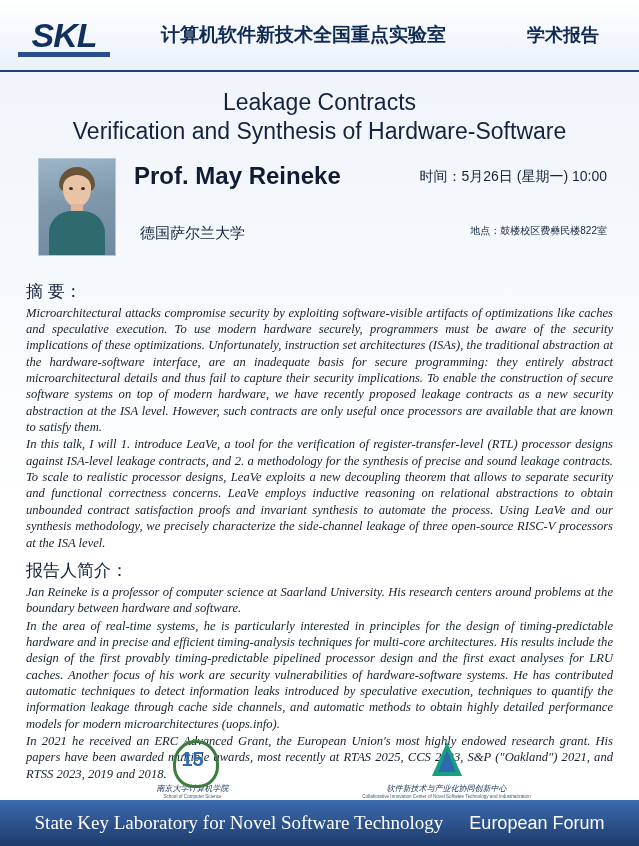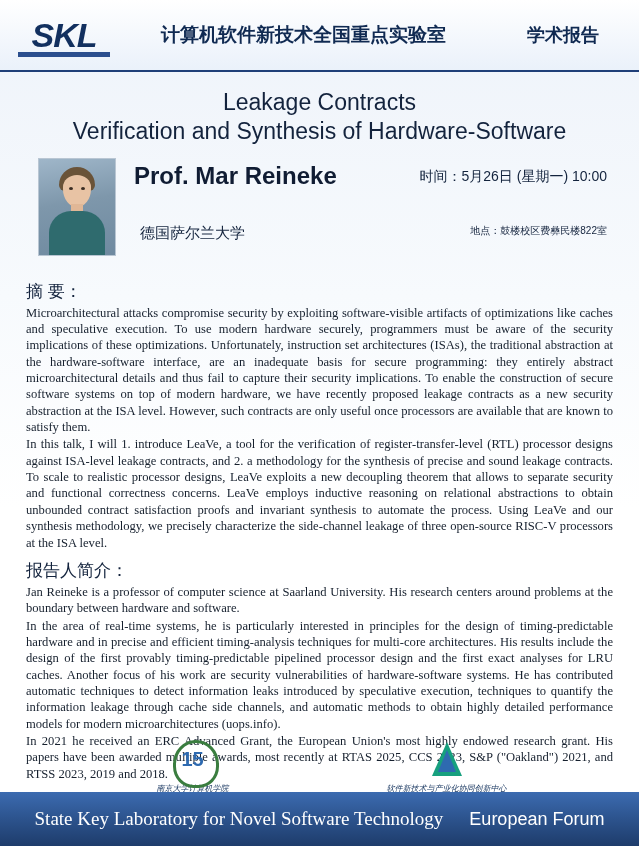--- a/index.html
+++ b/index.html
@@ -184,20 +184,21 @@
     margin: 4px 0 2px 0;
   }
   .para {
     font-family: "Liberation Serif", serif;
     font-size: 12.6px;
     line-height: 1.3;
     color: #16202e;
     text-align: justify;
     margin: 0 0 1px 0;
     text-indent: 0;
+    font-style: italic;
   }
 
   
   .logos {
     position: absolute;
     left: 0;
     right: 0;
     bottom: 40px;
     height: 72px;
     display: flex;
@@ -271,21 +272,21 @@
     white-space: nowrap;
     overflow: hidden;
   }
 
   
   .footer {
     position: absolute;
     left: 0;
     bottom: 0;
     width: 639px;
-    height: 54px;
+    height: 46px;
     background: linear-gradient(180deg, #3c6bb0 0%, #2c538d 50%, #1e3c6b 100%);
     display: flex;
     align-items: center;
     justify-content: center;
     gap: 26px;
   }
   .footer-en {
     font-family: "Liberation Serif", serif;
     font-size: 19px;
     color: #ffffff;
@@ -317,21 +318,21 @@
 
   <div class="speaker-row">
     <div class="photo">
       <span class="hair"></span>
       <span class="face"></span>
       <span class="eye-l"></span>
       <span class="eye-r"></span>
       <span class="neck"></span>
       <span class="body"></span>
     </div>
-    <div class="speaker-name">Prof. Mar Reineke</div>
+    <div class="speaker-name">Prof. May Reineke</div>
     <div class="meta-time">时间：5月26日 (星期一) 10:00</div>
     <div class="affiliation">德国萨尔兰大学</div>
     <div class="meta-place">地点：鼓楼校区费彝民楼822室</div>
   </div>
 
   <div class="section">
     <div class="section-heading">摘 要：</div>
     <p class="para">Microarchitectural attacks compromise security by exploiting software-visible artifacts of optimizations like caches and speculative execution. To use modern hardware securely, programmers must be aware of the security implications of these optimizations. Unfortunately, instruction set architectures (ISAs), the traditional abstraction at the hardware-software interface, are an inadequate basis for secure programming: they entirely abstract microarchitectural details and thus fail to capture their security implications. To enable the construction of secure software systems on top of modern hardware, we have recently proposed leakage contracts as a new security abstraction at the ISA level. However, such contracts are only useful once processors are available that are known to satisfy them.</p>
     <p class="para">In this talk, I will 1. introduce LeaVe, a tool for the verification of register-transfer-level (RTL) processor designs against ISA-level leakage contracts, and 2. a methodology for the synthesis of precise and sound leakage contracts. To scale to realistic processor designs, LeaVe exploits a new decoupling theorem that allows to separate security and functional correctness concerns. LeaVe employs inductive reasoning on relational abstractions to obtain unbounded contract satisfaction proofs and invariant synthesis to automate the process. Using LeaVe and our synthesis methodology, we precisely characterize the side-channel leakage of three open-source RISC-V processors at the ISA level.</p>
   </div>

